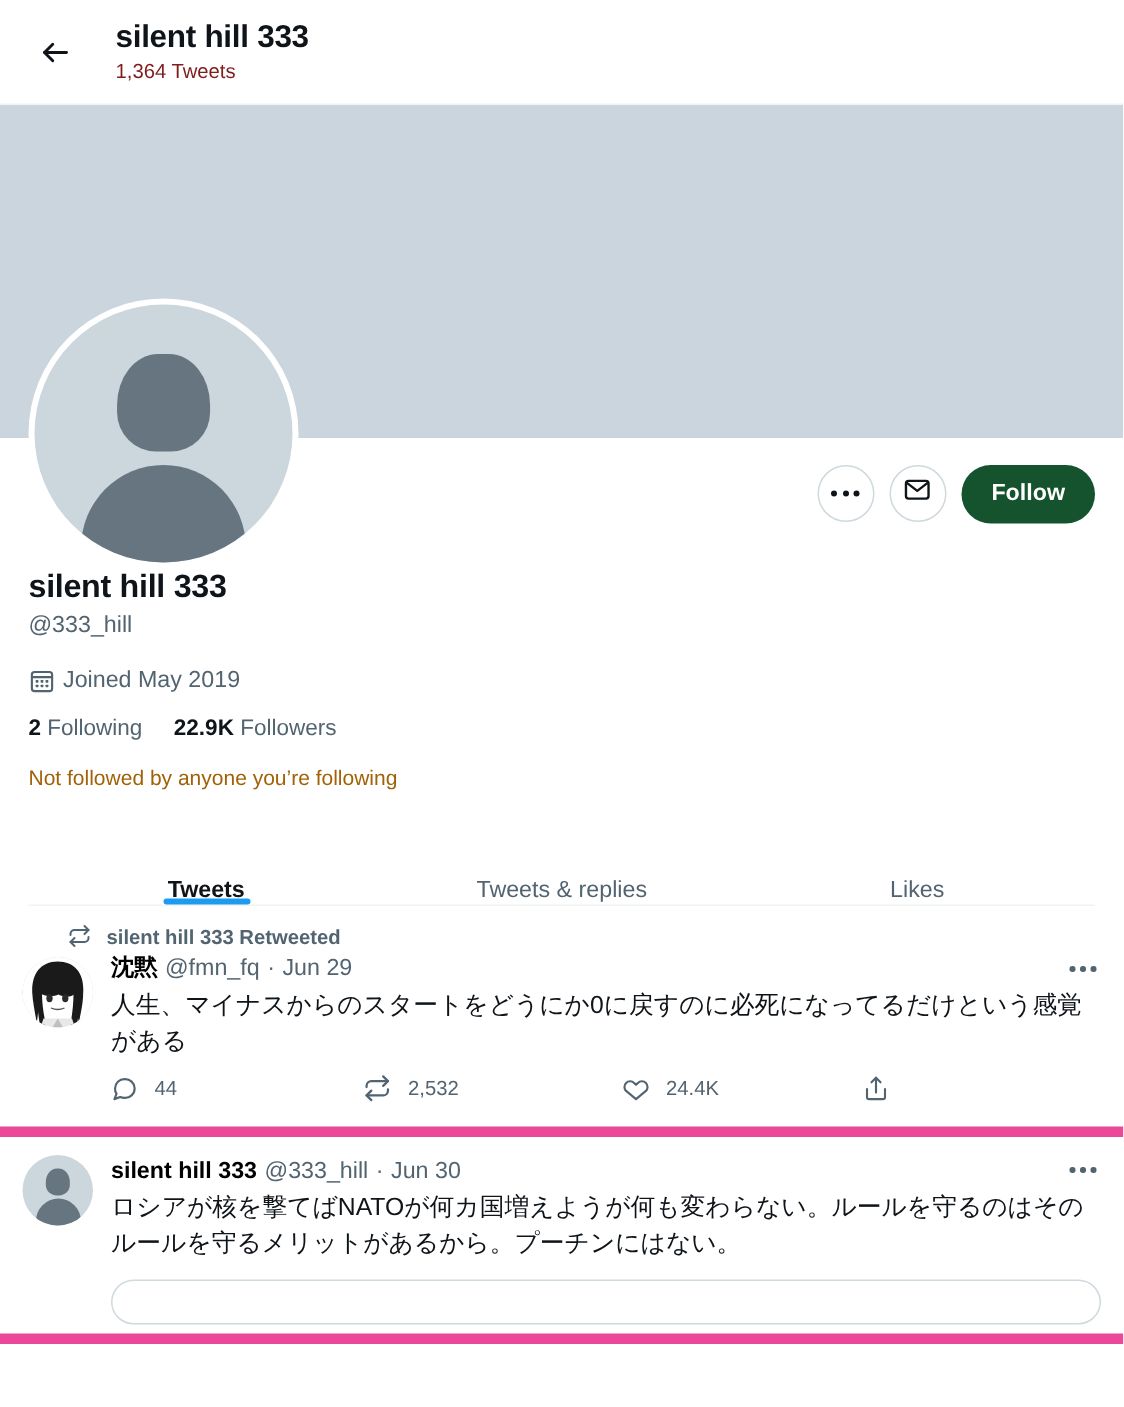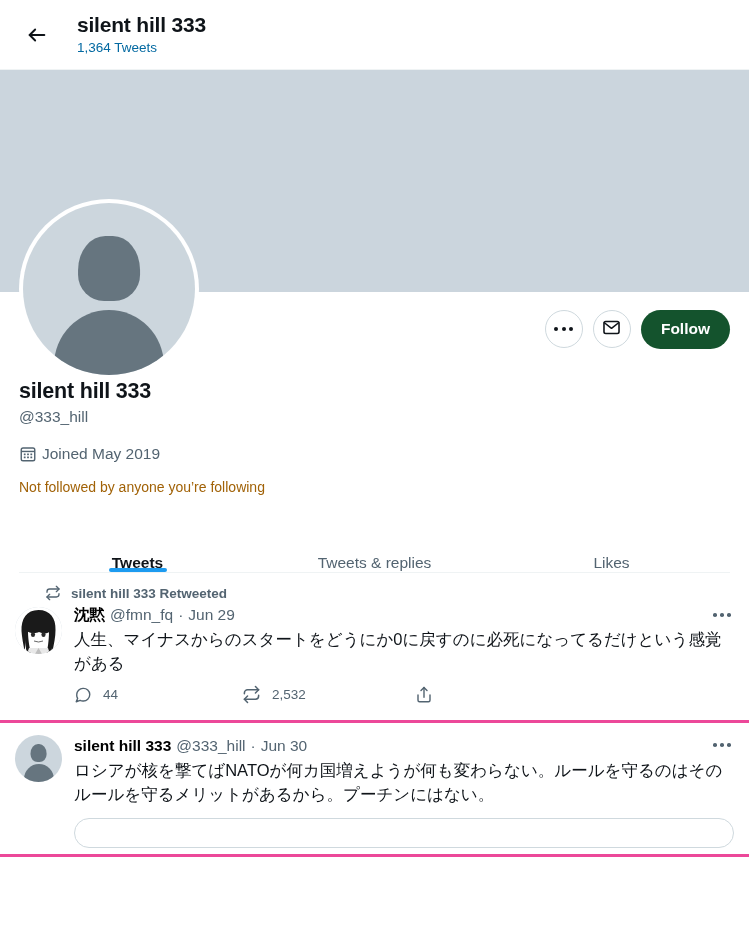--- a/index.html
+++ b/index.html
@@ -27,21 +27,21 @@
     width: 38px; height: 38px; border-radius: 50%;
     display: flex; align-items: center; justify-content: center;
     cursor: pointer; flex: 0 0 auto;
   }
   .back-btn svg { display:block; }
   .title-wrap { margin-left: 21px; display: flex; flex-direction: column; justify-content: center; }
   .title-name {
     font-size: 21px; font-weight: bold; line-height: 26px;
     letter-spacing: -0.2px; color: #0f1419;
   }
-  .title-sub { font-size: 13.5px; color: #0369a1; line-height: 18px; margin-top: 1px; }
+  .title-sub { font-size: 13.5px; color: #7f1d1d; line-height: 18px; margin-top: 1px; }
 
   
   .banner { height: 222px; background: #cbd5dd; width: 100%; }
 
   
   .profile { position: relative; padding: 0 19px; }
   .avatar-big {
     position: absolute;
     left: 19px; top: -93px;
     width: 180px; height: 180px; border-radius: 50%;
@@ -116,21 +116,21 @@
   .tab.active { color: #0f1419; font-weight: bold; }
   .tab .bar {
     position: absolute; bottom: 0; left: 50%; transform: translateX(-50%);
     height: 4px; border-radius: 2px; width: 58px; background: transparent;
   }
   .tab.active .bar { background: #1d9bf0; }
 
   
   .tweet {
     display: flex; padding: 12px 15px 0 15px;
-    border-bottom: 3px solid #ec4899; position: relative;
+    border-bottom: 7px solid #ec4899; position: relative;
     cursor: pointer;
   }
   .tw-left { width: 59px; flex: 0 0 59px; padding-top: 22px; }
   .tweet.no-rt .tw-left { padding-top: 0; }
   .tw-avatar { width: 47px; height: 47px; border-radius: 50%; overflow: hidden; background: #ccd6dd; position: relative; }
   .tw-avatar .head {
     position: absolute; left: 50%; top: 19%; width: 36%; height: 38%;
     transform: translateX(-50%); background: #66757f;
     border-radius: 44% 44% 42% 42% / 52% 52% 40% 40%;
   }
@@ -248,20 +248,30 @@
             <rect x="15.2" y="11.2" width="2.4" height="2.3" rx="0.4"></rect>
             <rect x="6.4" y="15.3" width="2.4" height="2.3" rx="0.4"></rect>
             <rect x="10.8" y="15.3" width="2.4" height="2.3" rx="0.4"></rect>
             <rect x="15.2" y="15.3" width="2.4" height="2.3" rx="0.4"></rect>
           </g>
         </svg>
       </span>
       <span>Joined May 2019</span>
     </div>
 
+    <div class="stats">
+      <div class="stat">
+        <span class="num">2</span>
+        <span class="lbl">Following</span>
+      </div>
+      <div class="stat">
+        <span class="num">22.9K</span>
+        <span class="lbl">Followers</span>
+      </div>
+    </div>
 
     <div class="not-followed">Not followed by anyone you’re following</div>
 
     <div class="tabs">
       <div class="tab active">
         <span>Tweets</span>
         <span class="bar"></span>
       </div>
       <div class="tab">
         <span>Tweets &amp; replies</span>
@@ -328,20 +338,28 @@
                 <path d="M21 6H7a4 4 0 0 0-4 4v1"></path>
               <polyline points="7,22 3,18 7,14"></polyline>
                 <path d="M3 18h14a4 4 0 0 0 4-4v-1"></path>
             </svg>
           </span>
           <span>2,532</span>
         </div>
         <div class="act">
           <span>
             <svg width="18" height="18" viewBox="0 0 24 24" fill="none" stroke="#536471" stroke-width="1.9" stroke-linecap="round" stroke-linejoin="round">
+              <path d="M20.8 6.6a5 5 0 0 0-7.1 0L12 8.3l-1.7-1.7a5 5 0 1 0-7.1 7.1L12 21l8.8-7.3a5 5 0 0 0 0-7.1z"></path>
+            </svg>
+          </span>
+          <span>24.4K</span>
+        </div>
+        <div class="act">
+          <span>
+            <svg width="18" height="18" viewBox="0 0 24 24" fill="none" stroke="#536471" stroke-width="1.9" stroke-linecap="round" stroke-linejoin="round">
               <path d="M4 12v7a2 2 0 0 0 2 2h12a2 2 0 0 0 2-2v-7"></path>
               <polyline points="16,6 12,2 8,6"></polyline>
                 <line x1="12" y1="2" x2="12" y2="15"></line>
             </svg>
           </span>
         </div>
       </div>
     </div>
     <div class="tw-more">
       <span class="dots">

